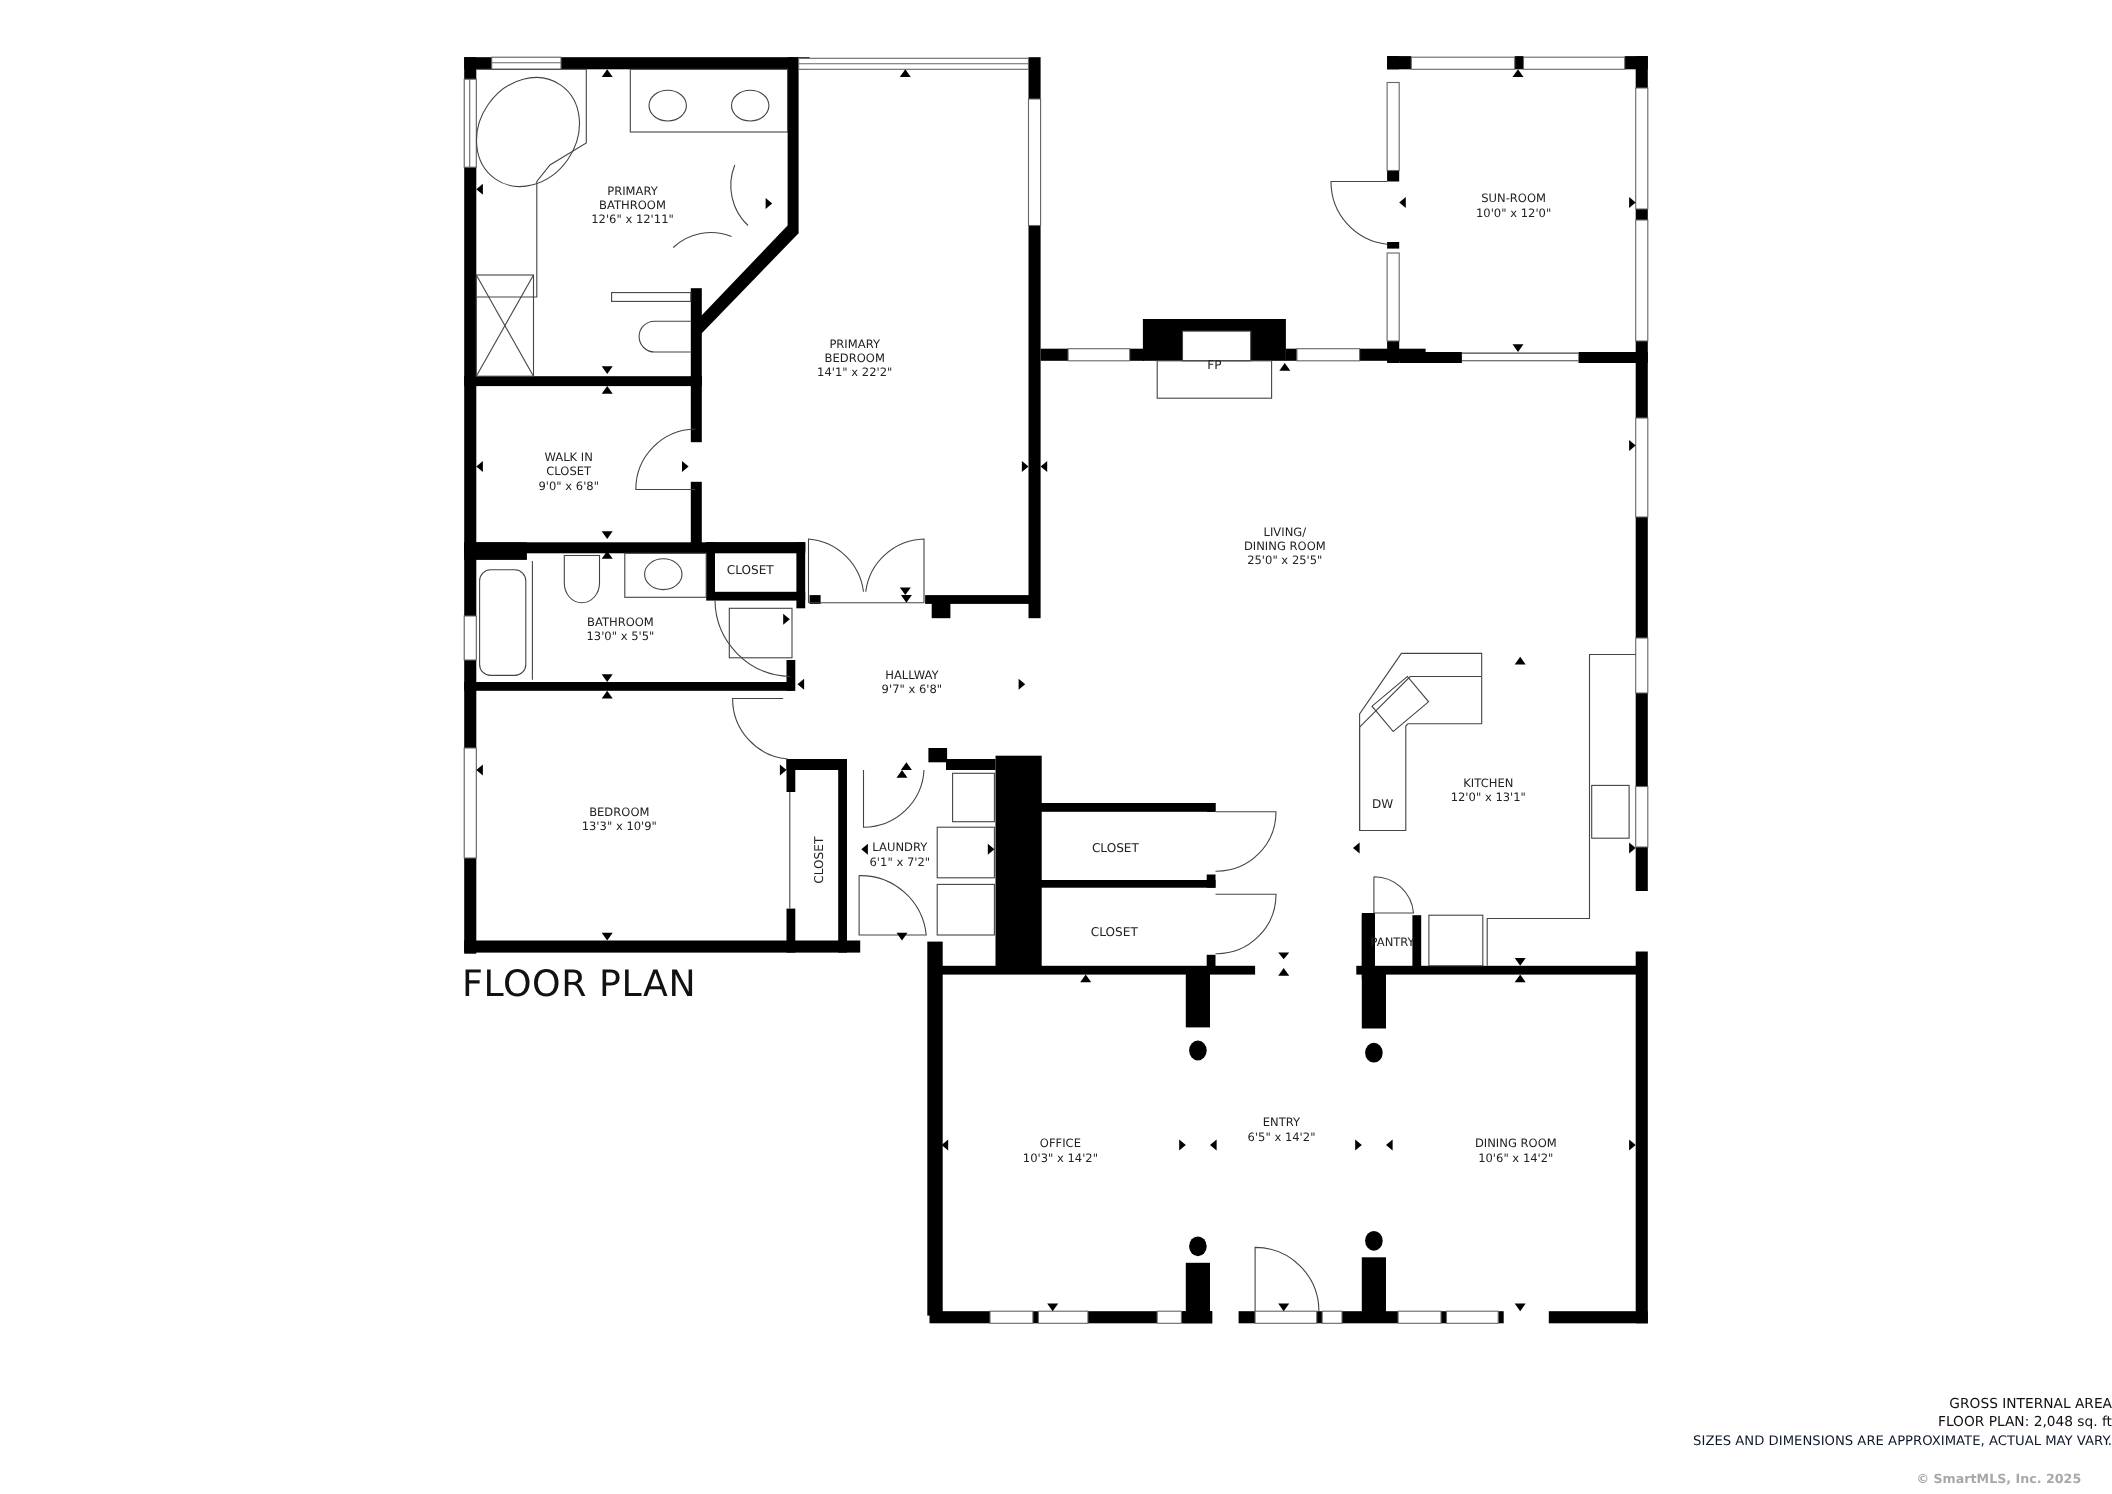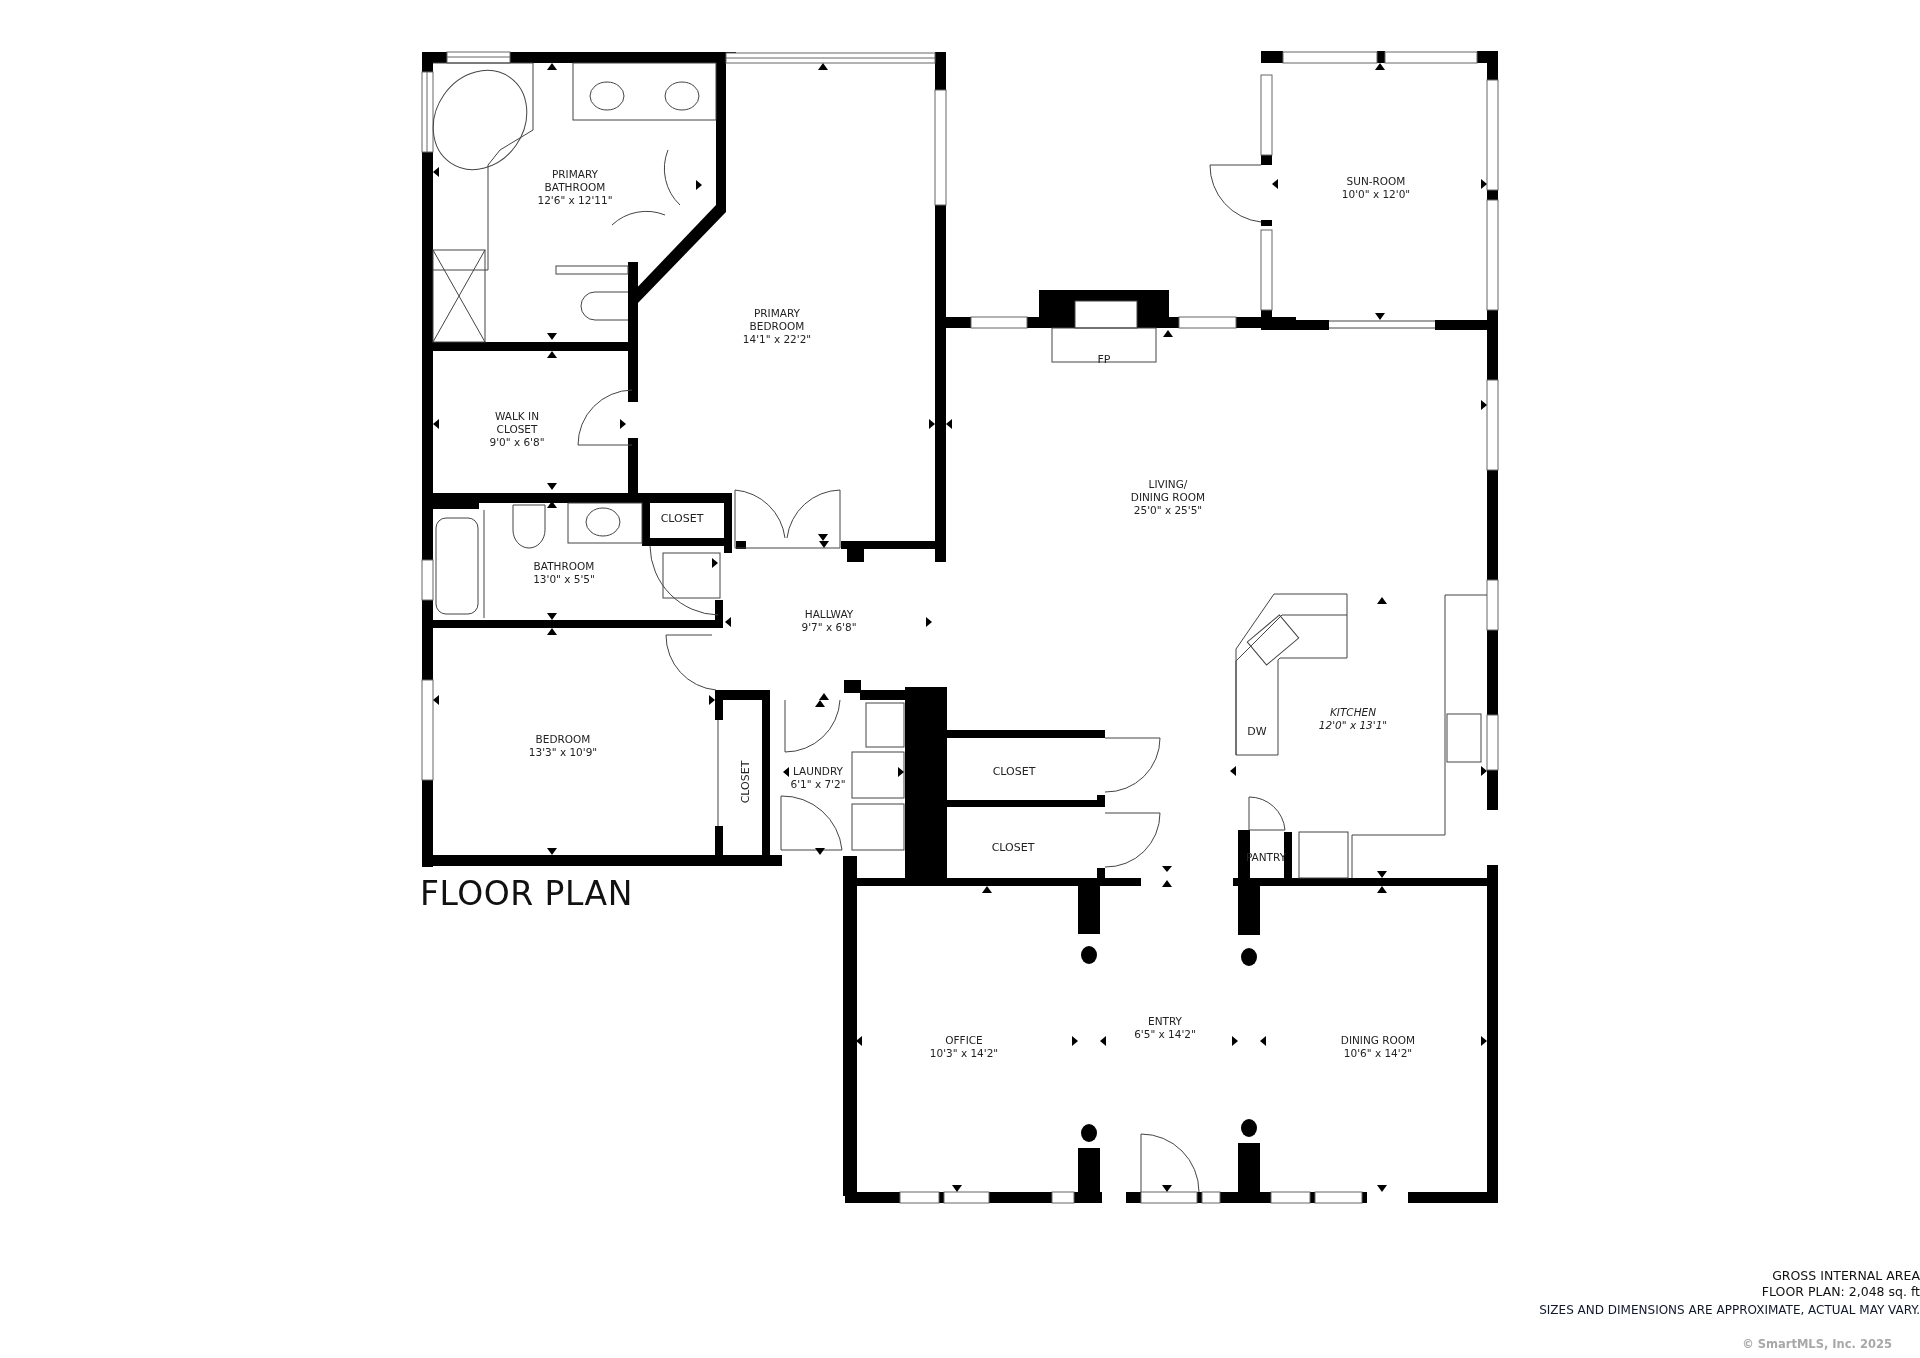--- a/index.html
+++ b/index.html
@@ -302,21 +302,21 @@
   <span class="dim">25'0" x 25'5"</span>
 </div>
 <div class="room-label" style="left:564px; top:560px;">
   <span class="dim">BATHROOM</span>
   <span class="dim">13'0" x 5'5"</span>
 </div>
 <div class="room-label" style="left:829px; top:608px;">
   <span class="dim">HALLWAY</span>
   <span class="dim">9'7" x 6'8"</span>
 </div>
-<div class="room-label" style="left:1353px; top:706px;font-style:italic;">
+<div class="room-label" style="left:1353px; top:706px;">
   <span class="dim">KITCHEN</span>
   <span class="dim">12'0" x 13'1"</span>
 </div>
 <div class="room-label" style="left:563px; top:733px;">
   <span class="dim">BEDROOM</span>
   <span class="dim">13'3" x 10'9"</span>
 </div>
 <div class="room-label" style="left:818px; top:765px;">
   <span class="dim">LAUNDRY</span>
   <span class="dim">6'1" x 7'2"</span>
@@ -332,21 +332,21 @@
 <div class="room-label" style="left:1378px; top:1034px;">
   <span class="dim">DINING ROOM</span>
   <span class="dim">10'6" x 14'2"</span>
 </div>
 
 <div class="small-label" style="left:682px; top:518px;">CLOSET</div>
 <div class="vertical-label" style="left:745px; top:782px;">CLOSET</div>
 <div class="small-label" style="left:1014px; top:771px;">CLOSET</div>
 <div class="small-label" style="left:1013px; top:847px;">CLOSET</div>
 <div class="small-label" style="left:1266px; top:857px; font-size:10.5px;">PANTRY</div>
-<div class="small-label" style="left:1104px; top:359px;text-align:center;">FP</div>
+<div class="small-label" style="left:1104px; top:332px;text-align:center;">FP</div>
 <div class="small-label" style="left:1257px; top:731px;">DW</div>
 
 <div id="floor-title">FLOOR PLAN</div>
 
 <div id="footer">
   <span class="line1">GROSS INTERNAL AREA</span>
   <span class="line2">FLOOR PLAN: 2,048 sq. ft</span>
   <span class="line3">SIZES AND DIMENSIONS ARE APPROXIMATE, ACTUAL MAY VARY.</span>
 </div>
 

